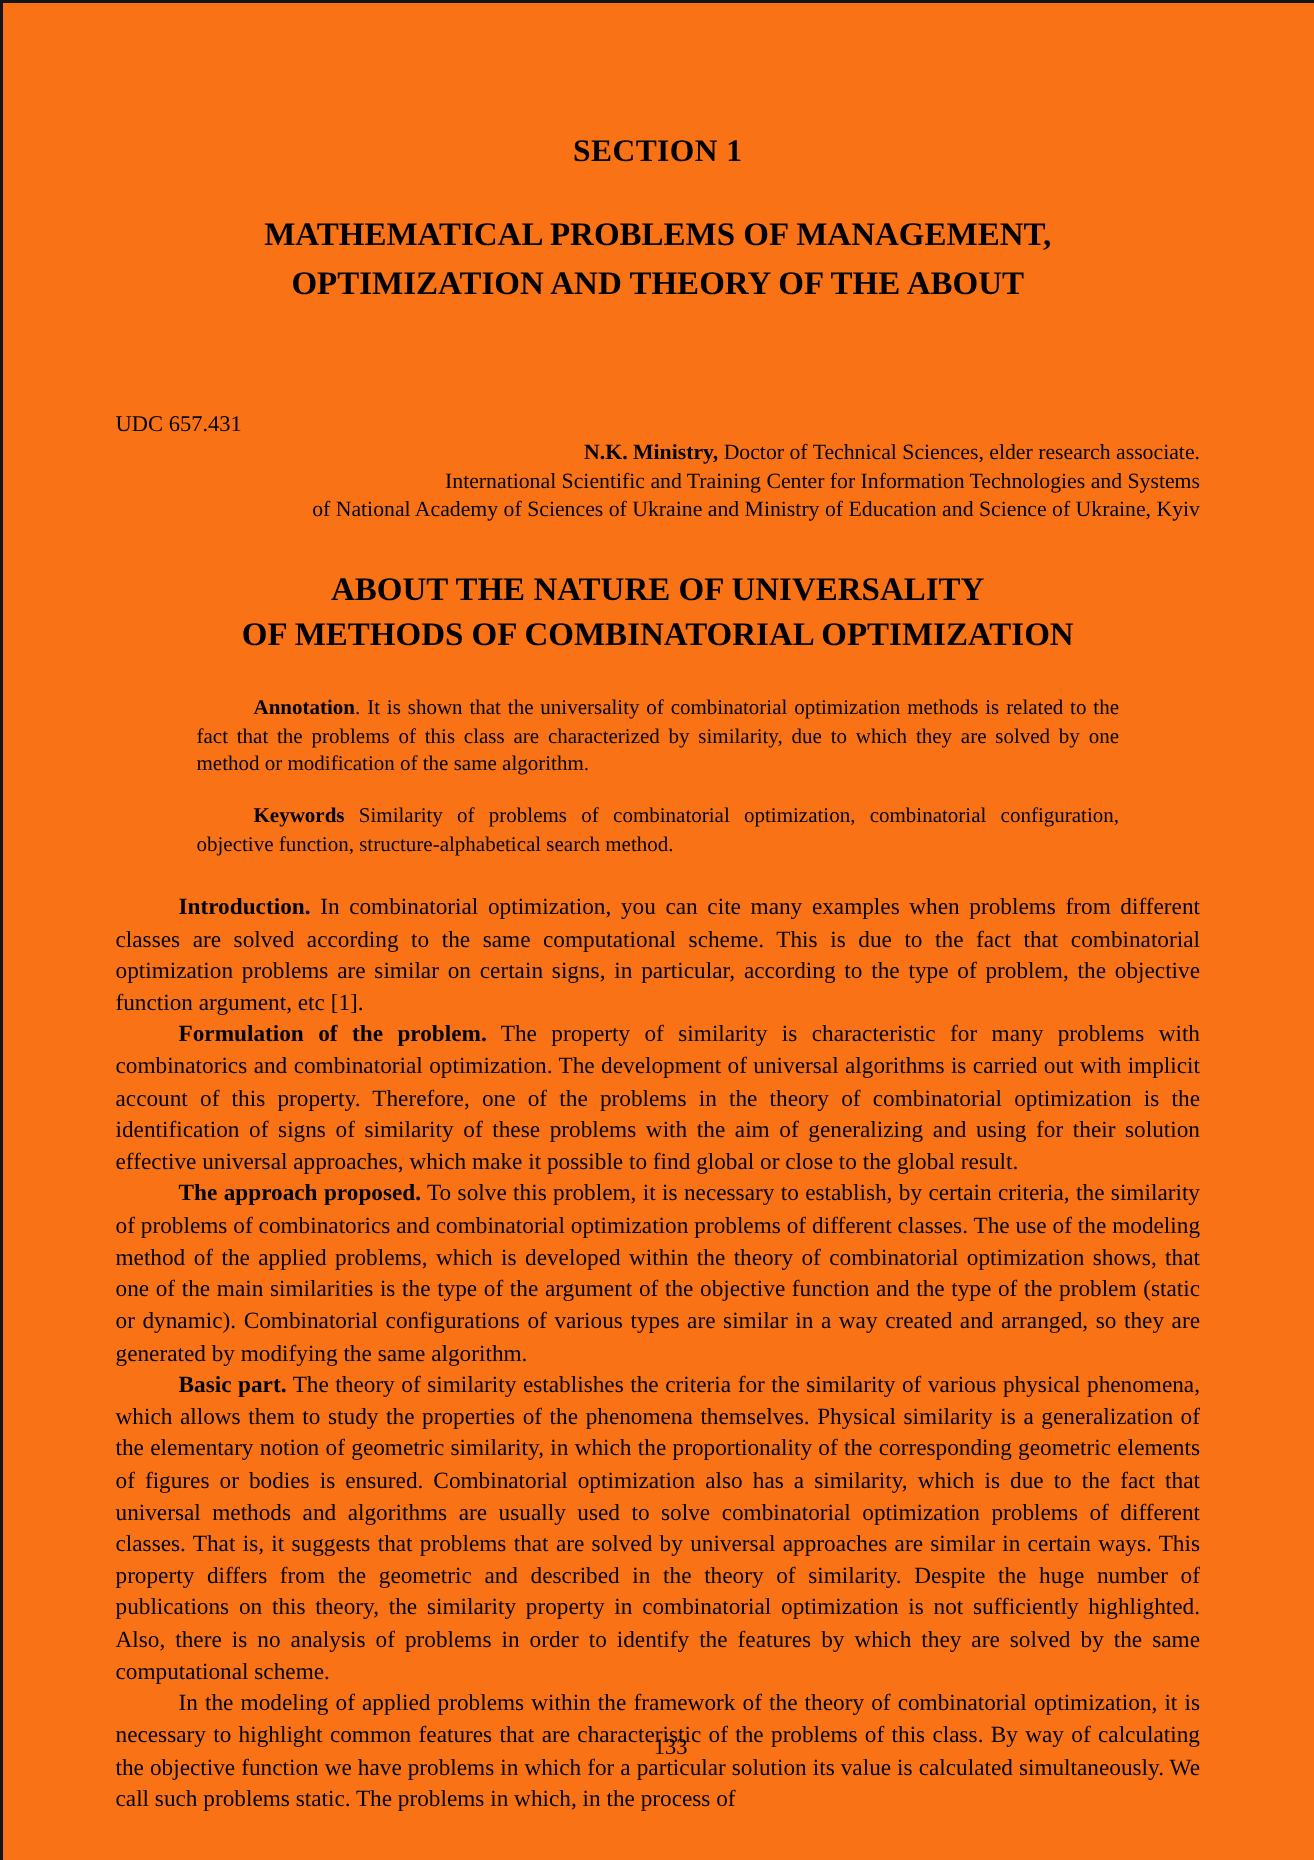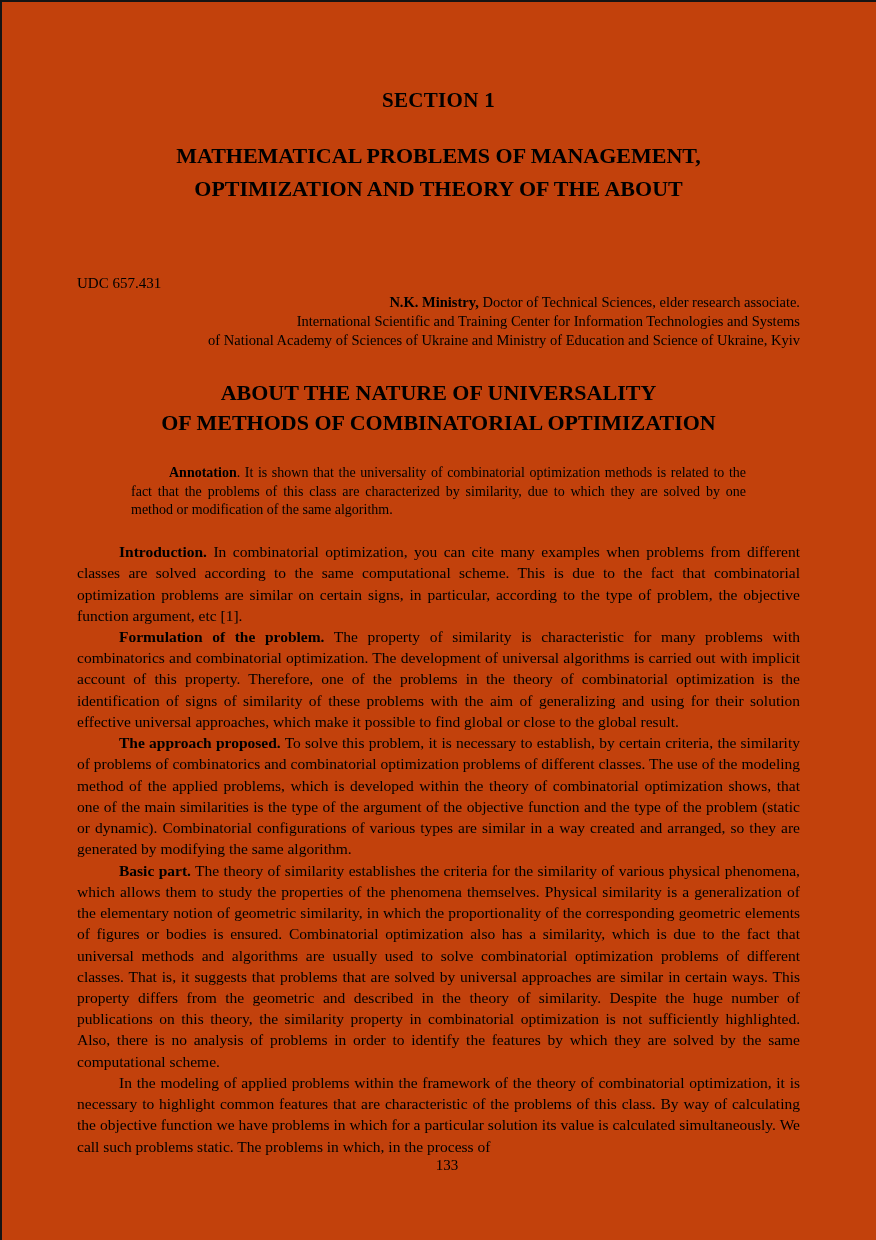--- a/index.html
+++ b/index.html
@@ -5,21 +5,21 @@
   html, body {
     margin: 0;
     padding: 0;
     background: #e8e8e8;
   }
   .page {
     position: relative;
     width: 876px;
     height: 1240px;
     margin: 0 auto;
-    background: #c2410c;
+    background: #f97316;
     box-sizing: border-box;
     border-top: 2px solid #141414;
     border-left: 2px solid #141414;
     font-family: "Liberation Serif", "DejaVu Serif", serif;
     color: #000000;
     overflow: hidden;
   }
   .content {
     padding: 0 76px 0 75px;
   }
@@ -107,20 +107,21 @@
       <div>of National Academy of Sciences of Ukraine and Ministry of Education and Science of Ukraine, Kyiv</div>
     </div>
 
     <div class="paper-title">
       <div>ABOUT THE NATURE OF UNIVERSALITY</div>
       <div>OF METHODS OF COMBINATORIAL OPTIMIZATION</div>
     </div>
 
     <div class="annotation-block">
       <p><span class="bold">Annotation</span><span>. It is shown that the universality of combinatorial optimization methods is related to the fact that the problems of this class are characterized by similarity, due to which they are solved by one method or modification of the same algorithm.</span></p>
+      <p><span class="bold">Keywords</span><span> Similarity of problems of combinatorial optimization, combinatorial configuration, objective function, structure-alphabetical search method.</span></p>
     </div>
 
     <div class="body-text">
       <p><span class="bold">Introduction.</span><span> In combinatorial optimization, you can cite many examples when problems from different classes are solved according to the same computational scheme. This is due to the fact that combinatorial optimization problems are similar on certain signs, in particular, according to the type of problem, the objective function argument, etc [1].</span></p>
       <p><span class="bold">Formulation of the problem.</span><span> The property of similarity is characteristic for many problems with combinatorics and combinatorial optimization. The development of universal algorithms is carried out with implicit account of this property. Therefore, one of the problems in the theory of combinatorial optimization is the identification of signs of similarity of these problems with the aim of generalizing and using for their solution effective universal approaches, which make it possible to find global or close to the global result.</span></p>
       <p><span class="bold">The approach proposed.</span><span> To solve this problem, it is necessary to establish, by certain criteria, the similarity of problems of combinatorics and combinatorial optimization problems of different classes. The use of the modeling method of the applied problems, which is developed within the theory of combinatorial optimization shows, that one of the main similarities is the type of the argument of the objective function and the type of the problem (static or dynamic). Combinatorial configurations of various types are similar in a way created and arranged, so they are generated by modifying the same algorithm.</span></p>
       <p><span class="bold">Basic part.</span><span> The theory of similarity establishes the criteria for the similarity of various physical phenomena, which allows them to study the properties of the phenomena themselves. Physical similarity is a generalization of the elementary notion of geometric similarity, in which the proportionality of the corresponding geometric elements of figures or bodies is ensured. Combinatorial optimization also has a similarity, which is due to the fact that universal methods and algorithms are usually used to solve combinatorial optimization problems of different classes. That is, it suggests that problems that are solved by universal approaches are similar in certain ways. This property differs from the geometric and described in the theory of similarity. Despite the huge number of publications on this theory, the similarity property in combinatorial optimization is not sufficiently highlighted. Also, there is no analysis of problems in order to identify the features by which they are solved by the same computational scheme.</span></p>
       <p><span class="bold"></span><span>In the modeling of applied problems within the framework of the theory of combinatorial optimization, it is necessary to highlight common features that are characteristic of the problems of this class. By way of calculating the objective function we have problems in which for a particular solution its value is calculated simultaneously. We call such problems static. The problems in which, in the process of</span></p>
     </div>
 

